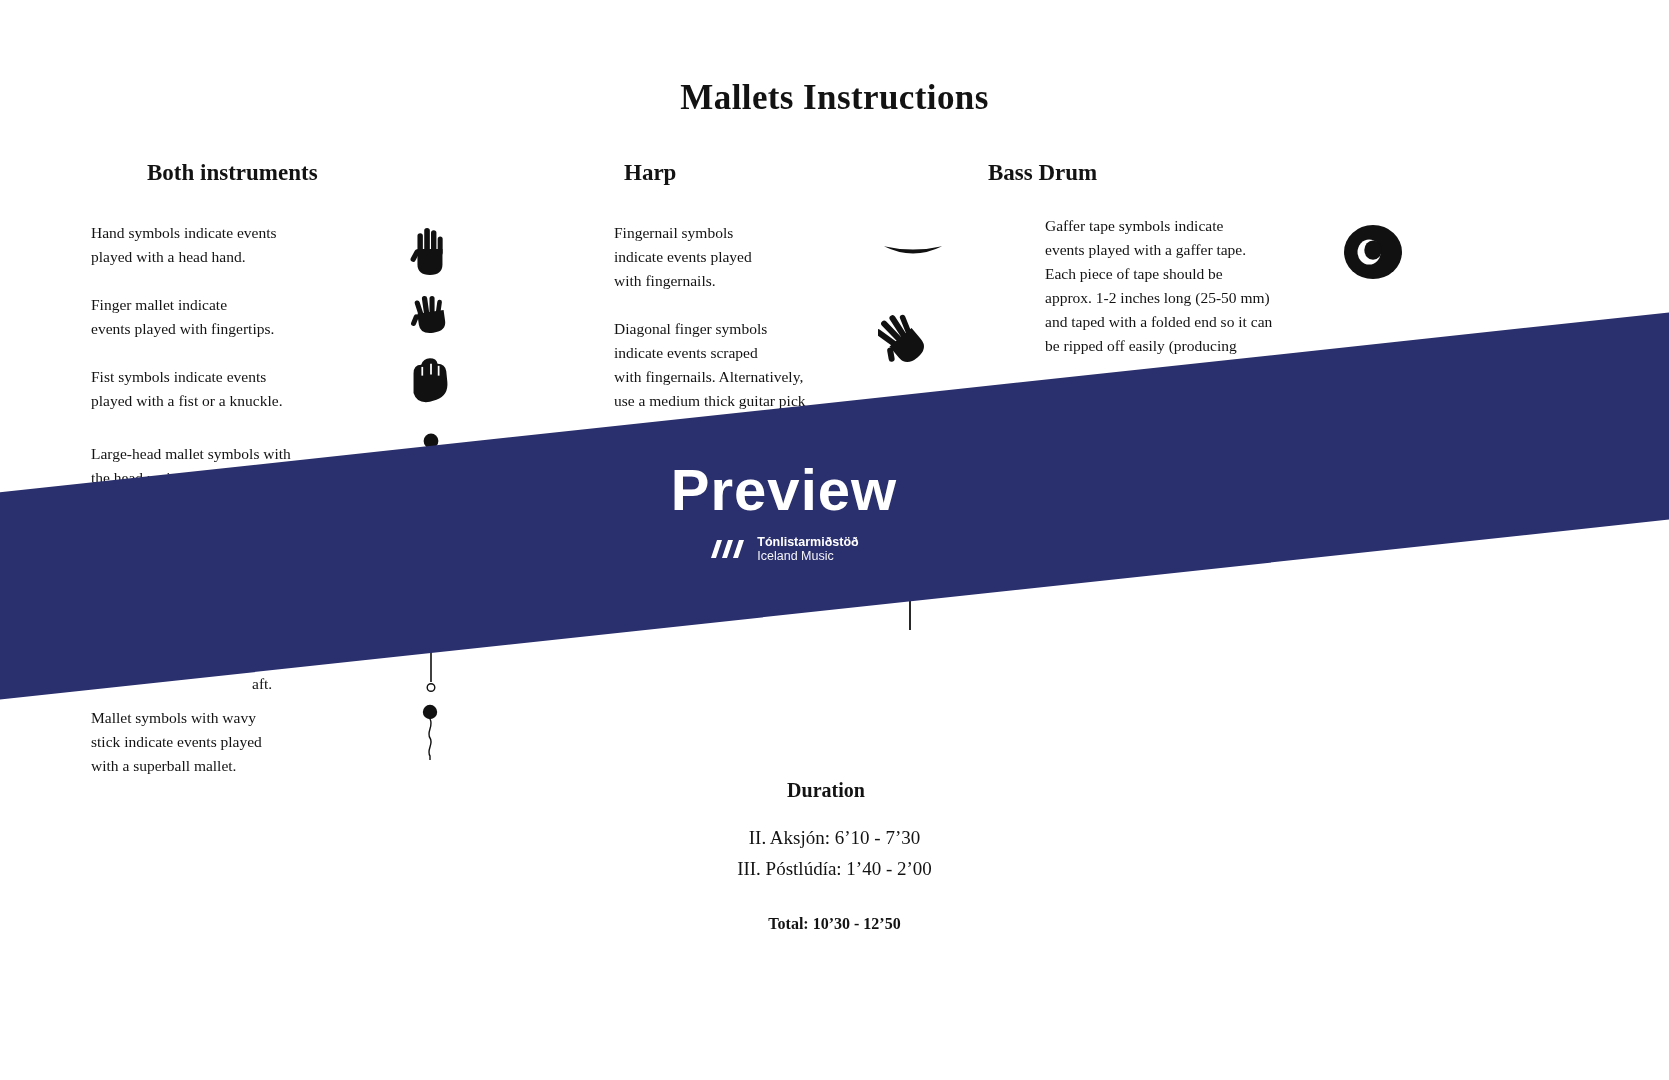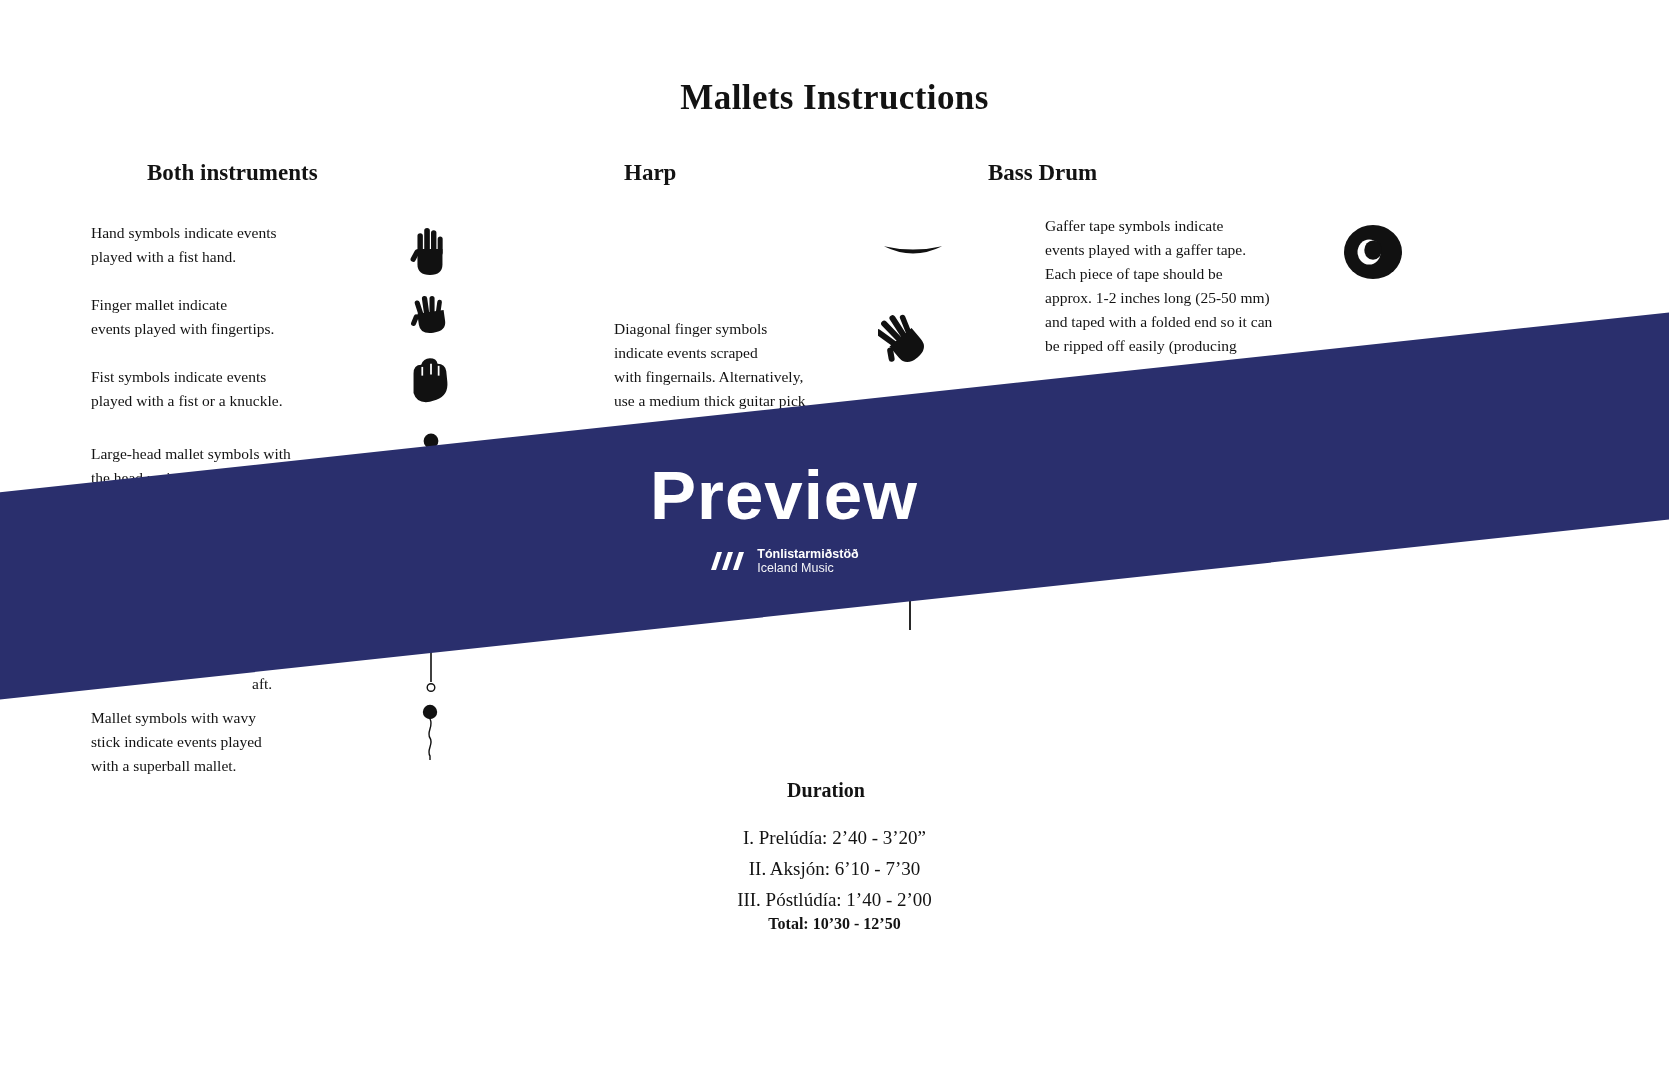--- a/index.html
+++ b/index.html
@@ -23,21 +23,21 @@
   }
   .icon { position:absolute; z-index:1; }
   .banner {
     position:absolute; left:-166px; top:403px; width:2000px; height:206px;
     background:#2a2f6d; transform:rotate(-6.15deg); z-index:5;
   }
   .preview-wrap {
     position:absolute; left:584px; top:456px; width:400px; text-align:center;
     z-index:6; color:#ffffff; font-family:"Liberation Sans", sans-serif;
   }
-  .preview-text { font-size:69px; font-weight:700; letter-spacing:1px; }
+  .preview-text { font-size:58px; font-weight:700; letter-spacing:1px; }
   .logo-row { margin-top:12px; display:flex; align-items:center; justify-content:center; gap:6px; }
   .logo-text { text-align:left; font-size:12.5px; line-height:14px; }
   .logo-text .l1 { font-weight:700; }
   .logo-text .l2 { font-weight:400; opacity:.95; }
   .duration-head {
     position:absolute; left:0; right:17px; top:779px; text-align:center;
     font-size:20px; font-weight:700; z-index:1;
   }
   .duration-lines {
     position:absolute; left:0; right:0; top:822px; text-align:center;
@@ -53,21 +53,21 @@
 
 <div class="page">
 
   <h1 class="title">Mallets Instructions</h1>
 
   <h2 class="col-head" style="left:147px">Both instruments</h2>
   <h2 class="col-head" style="left:624px">Harp</h2>
   <h2 class="col-head" style="left:988px">Bass Drum</h2>
 
   <div class="txt" style="left:91px; top:221px; width:320px">Hand symbols indicate events
-played with a fist hand.</div>
+played with a head hand.</div>
   <svg class="icon" style="left:410px; top:227px" width="42" height="50" viewBox="0 0 36 48">
     <g fill="#111">
       <rect x="5" y="6" width="5.2" height="22" rx="2.6"></rect>
       <rect x="11.5" y="1" width="5.4" height="26" rx="2.7"></rect>
       <rect x="18" y="3" width="5.2" height="24" rx="2.6"></rect>
       <rect x="24.4" y="9" width="4.8" height="18" rx="2.4"></rect>
       <rect x="0.5" y="21" width="5" height="13" rx="2.5" transform="rotate(28 3 27)"></rect>
       <path d="M5 21 h24 v15 q0 10 -12 10 q-12 0 -12 -10 z"></path>
     </g>
   </svg>
@@ -110,20 +110,23 @@
   </svg>
 
   <div class="txt" style="left:91px; top:706px; width:320px">Mallet symbols with wavy
 stick indicate events played
 with a superball mallet.</div>
   <svg class="icon" style="left:422px; top:704px" width="16" height="60" viewBox="0 0 16 60">
     <circle cx="8" cy="8" r="7.2" fill="#111"></circle>
     <path d="M8 15 C 12 22, 4 28, 8 34 C 12 40, 4 46, 8 52 L 8 56" fill="none" stroke="#111" stroke-width="1.4"></path>
   </svg>
 
+  <div class="txt" style="left:614px; top:221px; width:280px">Fingernail symbols
+indicate events played
+with fingernails.</div>
   <svg class="icon" style="left:882px; top:242px" width="62" height="18" viewBox="0 0 64 18">
     <path d="M2 4 Q32 19 62 4 Q32 11 2 4 Z" fill="#111"></path>
   </svg>
 
   <div class="txt" style="left:614px; top:317px; width:280px">Diagonal finger symbols
 indicate events scraped
 with fingernails. Alternatively,
 use a medium thick guitar pick</div>
   <svg class="icon" style="left:878px; top:310px" width="58" height="60" viewBox="0 0 48 50">
     <g fill="#111" transform="rotate(-40 24 26)">
@@ -165,19 +168,18 @@
       </svg>
       <div class="logo-text">
         <div class="l1">Tónlistarmiðstöð</div>
         <div class="l2">Iceland Music</div>
       </div>
     </div>
   </div>
 
   <h2 class="duration-head">Duration</h2>
   <div class="duration-lines">
-    <div>I. Prelúdía: 2’40 - 3’20”</div>
     <div>II. Aksjón: 6’10 - 7’30</div>
     <div>III. Póstlúdía: 1’40 - 2’00</div>
   </div>
   <div class="duration-total">Total: 10’30 - 12’50</div>
 
 </div>
 
 </body></html>

